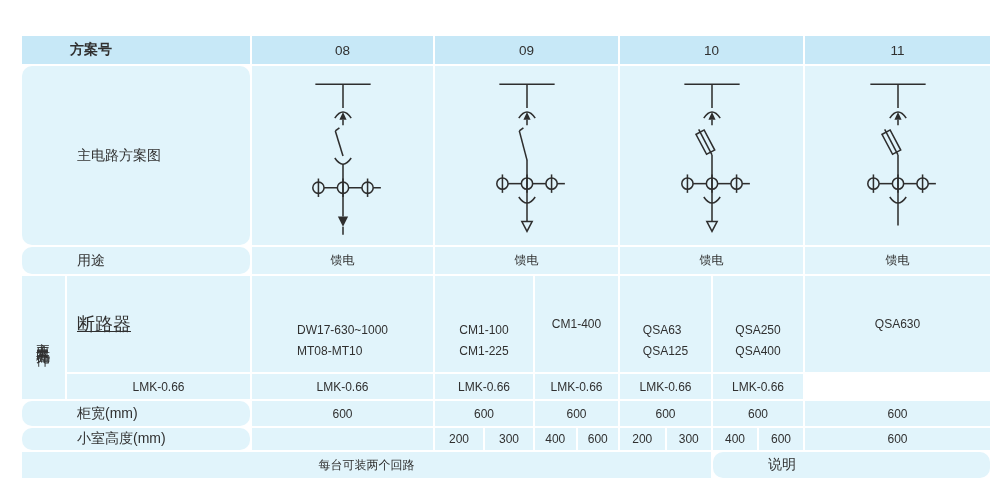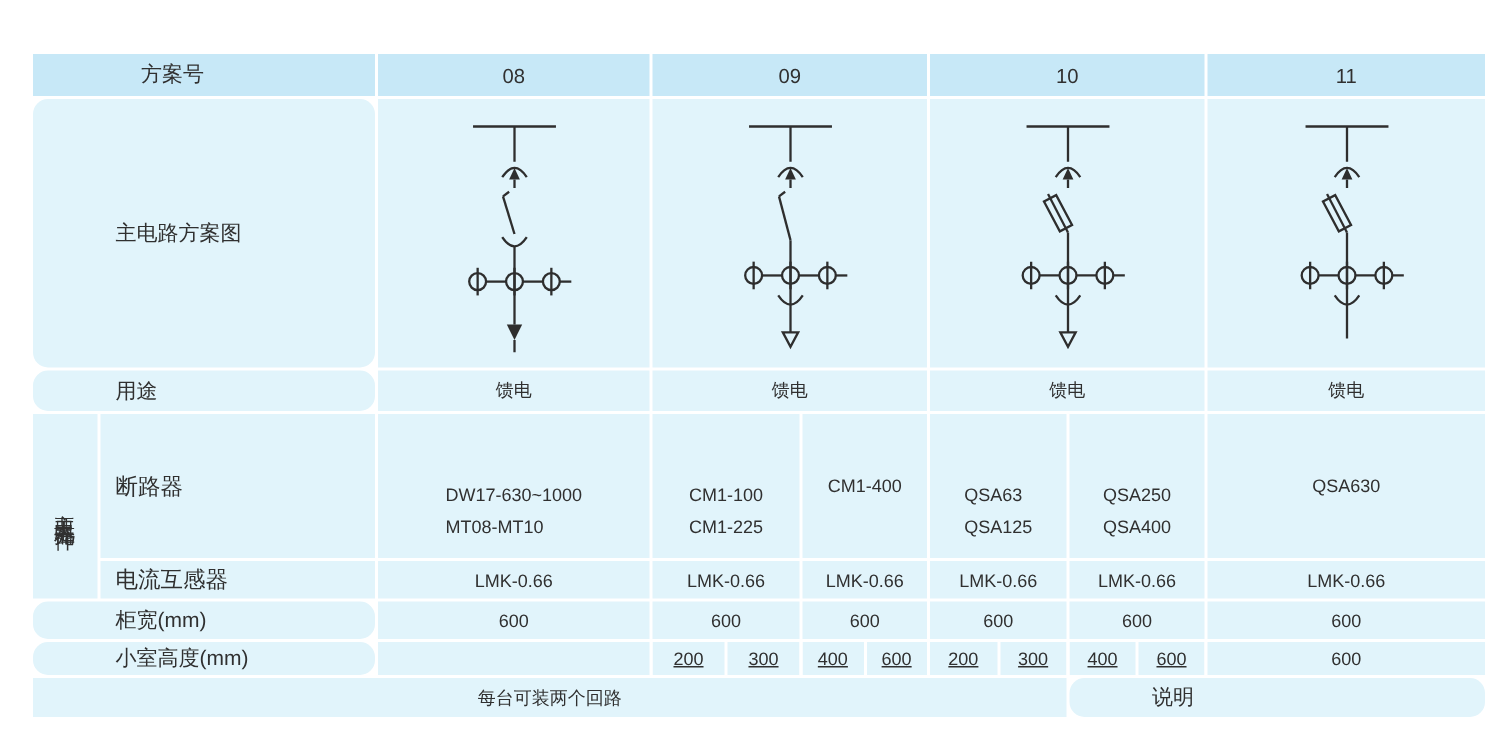--- a/index.html
+++ b/index.html
@@ -20,36 +20,36 @@
     gap:2px;
   }
   .cell{
     background:var(--cell-bg);
     color:var(--text);
     font-size:12px;
     display:flex;align-items:center;justify-content:center;
     overflow:hidden;
   }
   .hdr{background:var(--header-bg);font-size:13.5px;}
-  .lab{justify-content:flex-start;padding-left:10px;font-size:15px;}
+  .lab{justify-content:flex-start;padding-left:10px;font-size:18px;text-decoration:underline;}
   .lab2{grid-column:span 2;justify-content:flex-start;padding-left:55px;font-size:14px;border-radius:10px;}
   .sp2{grid-column:span 2;}
   .sp6{grid-column:span 6;}
-  .hdrlab{grid-column:span 2;justify-content:flex-start;padding-left:72px;font-size:14px;}
+  .hdrlab{grid-column:span 2;justify-content:flex-start;padding-left:48px;font-size:14px;font-weight:bold;}
   .vert{
     grid-row:span 2;
     writing-mode:vertical-rl;text-orientation:upright;
     letter-spacing:2px;font-size:14px;
     justify-content:center;
   }
   .two{flex-direction:column;align-items:center;justify-content:center;}
   .two .ln{display:block;text-align:left;line-height:1.75;}
   .twoblock{display:inline-block;text-align:left;margin-top:33px;}
   .split{display:flex;gap:2px;background:transparent;padding:0;}
-  .split .half{flex:1;background:var(--cell-bg);display:flex;align-items:center;justify-content:center;height:100%;text-decoration:underline;}
+  .split .half{flex:1;background:var(--cell-bg);display:flex;align-items:center;justify-content:center;height:100%;}
   svg{display:block;}
   .diagram{padding:0;}
   svg *{stroke:var(--line);}
   svg .nostroke{stroke:none;}
 </style>
 </head>
 <body>
 
 <div class="page">
   <div class="tbl">
@@ -233,21 +233,20 @@
       </span>
     </div>
     <div class="cell two">
       <span class="twoblock">
         <span class="ln">QSA250</span>
         <span class="ln">QSA400</span>
       </span>
     </div>
     <div class="cell">QSA630</div>
 
-    <div class="cell lab">电流互感器</div>
     <div class="cell">LMK-0.66</div>
     <div class="cell">LMK-0.66</div>
     <div class="cell">LMK-0.66</div>
     <div class="cell">LMK-0.66</div>
     <div class="cell">LMK-0.66</div>
     <div class="cell">LMK-0.66</div>
 
     <div class="cell lab2">柜宽(mm)</div>
     <div class="cell">600</div>
     <div class="cell">600</div>

